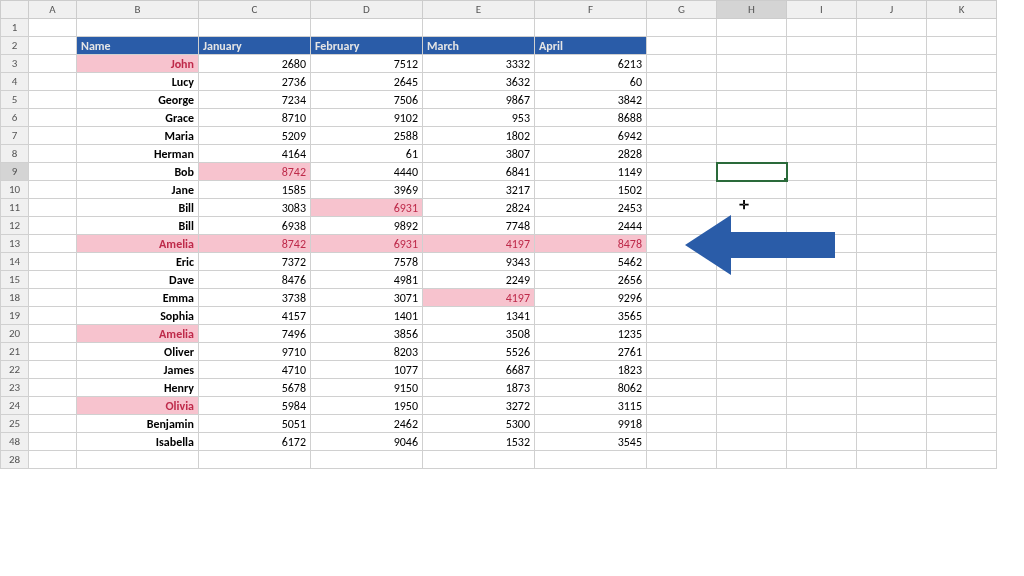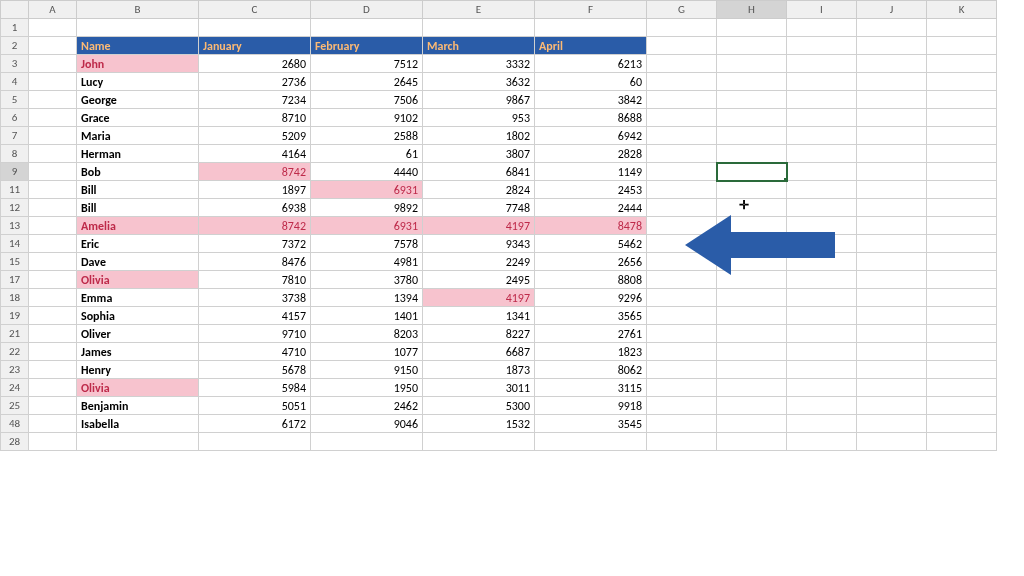--- a/index.html
+++ b/index.html
@@ -49,29 +49,29 @@
     }
     .corner {
       width: 28px;
       background: #f0f0f0;
       border: 1px solid #ccc;
     }
     .headerrow th { height: 18px; }
     .cell { background: #fff; }
     .data-header {
       background: #2a5ca8;
-      color: #fdba74;
+      color: #e5e5e5;
       font-weight: bold;
       text-align: left;
       border: 1px solid #7a93b7;
       margin-left: 10px;
     }
     .data-name {
       font-weight: bold;
-      text-align: left;
+      text-align: right;
       border: 1px solid #888;
     }
     .data-num {
       text-align: right;
       border: 1px solid #888;
     }
     .pink-bg { background: #f7c3ce; }
     .pink-text { color: #be2a4a; }
     .selected-cell {
       border: 2px solid #2a6a3a !important;
@@ -259,24 +259,38 @@
         <td class="data-num" data-name="cell-F9">1149</td>
         <td class="cell" data-name="cell-G9"></td>
         <td class="cell selected-cell" data-name="cell-H9">
           <div class="fill-handle" data-name="fill-handle-icon"></div>
         </td>
         <td class="cell" data-name="cell-I9"></td>
         <td class="cell" data-name="cell-J9"></td>
         <td class="cell" data-name="cell-K9"></td>
       </tr>
       <tr>
+        <td class="row-label" data-name="row-header-10">10</td>
+        <td class="cell" data-name="cell-A10"></td>
+        <td class="data-name" data-name="cell-B10">Jane</td>
+        <td class="data-num" data-name="cell-C10">1585</td>
+        <td class="data-num" data-name="cell-D10">3969</td>
+        <td class="data-num" data-name="cell-E10">3217</td>
+        <td class="data-num" data-name="cell-F10">1502</td>
+        <td class="cell" data-name="cell-G10"></td>
+        <td class="cell" data-name="cell-H10"></td>
+        <td class="cell" data-name="cell-I10"></td>
+        <td class="cell" data-name="cell-J10"></td>
+        <td class="cell" data-name="cell-K10"></td>
+      </tr>
+      <tr>
         <td class="row-label" data-name="row-header-11">11</td>
         <td class="cell" data-name="cell-A11"></td>
         <td class="data-name" data-name="cell-B11">Bill</td>
-        <td class="data-num" data-name="cell-C11">1897</td>
+        <td class="data-num" data-name="cell-C11">3083</td>
         <td class="data-num pink-bg pink-text" data-name="cell-D11">6931</td>
         <td class="data-num" data-name="cell-E11">2824</td>
         <td class="data-num" data-name="cell-F11">2453</td>
         <td class="cell" data-name="cell-G11"></td>
         <td class="cell" data-name="cell-H11"></td>
         <td class="cell" data-name="cell-I11"></td>
         <td class="cell" data-name="cell-J11"></td>
         <td class="cell" data-name="cell-K11"></td>
       </tr>
       <tr>
@@ -329,39 +343,25 @@
         <td class="data-num" data-name="cell-D15">4981</td>
         <td class="data-num" data-name="cell-E15">2249</td>
         <td class="data-num" data-name="cell-F15">2656</td>
         <td class="cell" data-name="cell-G15"></td>
         <td class="cell" data-name="cell-H15"></td>
         <td class="cell" data-name="cell-I15"></td>
         <td class="cell" data-name="cell-J15"></td>
         <td class="cell" data-name="cell-K15"></td>
       </tr>
       <tr>
-        <td class="row-label" data-name="row-header-17">17</td>
-        <td class="cell" data-name="cell-A17"></td>
-        <td class="data-name pink-bg pink-text" data-name="cell-B17">Olivia</td>
-        <td class="data-num" data-name="cell-C17">7810</td>
-        <td class="data-num" data-name="cell-D17">3780</td>
-        <td class="data-num" data-name="cell-E17">2495</td>
-        <td class="data-num" data-name="cell-F17">8808</td>
-        <td class="cell" data-name="cell-G17"></td>
-        <td class="cell" data-name="cell-H17"></td>
-        <td class="cell" data-name="cell-I17"></td>
-        <td class="cell" data-name="cell-J17"></td>
-        <td class="cell" data-name="cell-K17"></td>
-      </tr>
-      <tr>
         <td class="row-label" data-name="row-header-18">18</td>
         <td class="cell" data-name="cell-A18"></td>
         <td class="data-name" data-name="cell-B18">Emma</td>
         <td class="data-num" data-name="cell-C18">3738</td>
-        <td class="data-num" data-name="cell-D18">1394</td>
+        <td class="data-num" data-name="cell-D18">3071</td>
         <td class="data-num pink-bg pink-text" data-name="cell-E18">4197</td>
         <td class="data-num" data-name="cell-F18">9296</td>
         <td class="cell" data-name="cell-G18"></td>
         <td class="cell" data-name="cell-H18"></td>
         <td class="cell" data-name="cell-I18"></td>
         <td class="cell" data-name="cell-J18"></td>
         <td class="cell" data-name="cell-K18"></td>
       </tr>
       <tr>
         <td class="row-label" data-name="row-header-19">19</td>
@@ -371,26 +371,40 @@
         <td class="data-num" data-name="cell-D19">1401</td>
         <td class="data-num" data-name="cell-E19">1341</td>
         <td class="data-num" data-name="cell-F19">3565</td>
         <td class="cell" data-name="cell-G19"></td>
         <td class="cell" data-name="cell-H19"></td>
         <td class="cell" data-name="cell-I19"></td>
         <td class="cell" data-name="cell-J19"></td>
         <td class="cell" data-name="cell-K19"></td>
       </tr>
       <tr>
+        <td class="row-label" data-name="row-header-20">20</td>
+        <td class="cell" data-name="cell-A20"></td>
+        <td class="data-name pink-bg pink-text" data-name="cell-B20">Amelia</td>
+        <td class="data-num" data-name="cell-C20">7496</td>
+        <td class="data-num" data-name="cell-D20">3856</td>
+        <td class="data-num" data-name="cell-E20">3508</td>
+        <td class="data-num" data-name="cell-F20">1235</td>
+        <td class="cell" data-name="cell-G20"></td>
+        <td class="cell" data-name="cell-H20"></td>
+        <td class="cell" data-name="cell-I20"></td>
+        <td class="cell" data-name="cell-J20"></td>
+        <td class="cell" data-name="cell-K20"></td>
+      </tr>
+      <tr>
         <td class="row-label" data-name="row-header-21">21</td>
         <td class="cell" data-name="cell-A21"></td>
         <td class="data-name" data-name="cell-B21">Oliver</td>
         <td class="data-num" data-name="cell-C21">9710</td>
         <td class="data-num" data-name="cell-D21">8203</td>
-        <td class="data-num" data-name="cell-E21">8227</td>
+        <td class="data-num" data-name="cell-E21">5526</td>
         <td class="data-num" data-name="cell-F21">2761</td>
         <td class="cell" data-name="cell-G21"></td>
         <td class="cell" data-name="cell-H21"></td>
         <td class="cell" data-name="cell-I21"></td>
         <td class="cell" data-name="cell-J21"></td>
         <td class="cell" data-name="cell-K21"></td>
       </tr>
       <tr>
         <td class="row-label" data-name="row-header-22">22</td>
         <td class="cell" data-name="cell-A22"></td>
@@ -418,21 +432,21 @@
         <td class="cell" data-name="cell-I23"></td>
         <td class="cell" data-name="cell-J23"></td>
         <td class="cell" data-name="cell-K23"></td>
       </tr>
       <tr>
         <td class="row-label" data-name="row-header-24">24</td>
         <td class="cell" data-name="cell-A24"></td>
         <td class="data-name pink-bg pink-text" data-name="cell-B24">Olivia</td>
         <td class="data-num" data-name="cell-C24">5984</td>
         <td class="data-num" data-name="cell-D24">1950</td>
-        <td class="data-num" data-name="cell-E24">3011</td>
+        <td class="data-num" data-name="cell-E24">3272</td>
         <td class="data-num" data-name="cell-F24">3115</td>
         <td class="cell" data-name="cell-G24"></td>
         <td class="cell" data-name="cell-H24"></td>
         <td class="cell" data-name="cell-I24"></td>
         <td class="cell" data-name="cell-J24"></td>
         <td class="cell" data-name="cell-K24"></td>
       </tr>
       <tr>
         <td class="row-label" data-name="row-header-25">25</td>
         <td class="cell" data-name="cell-A25"></td>

